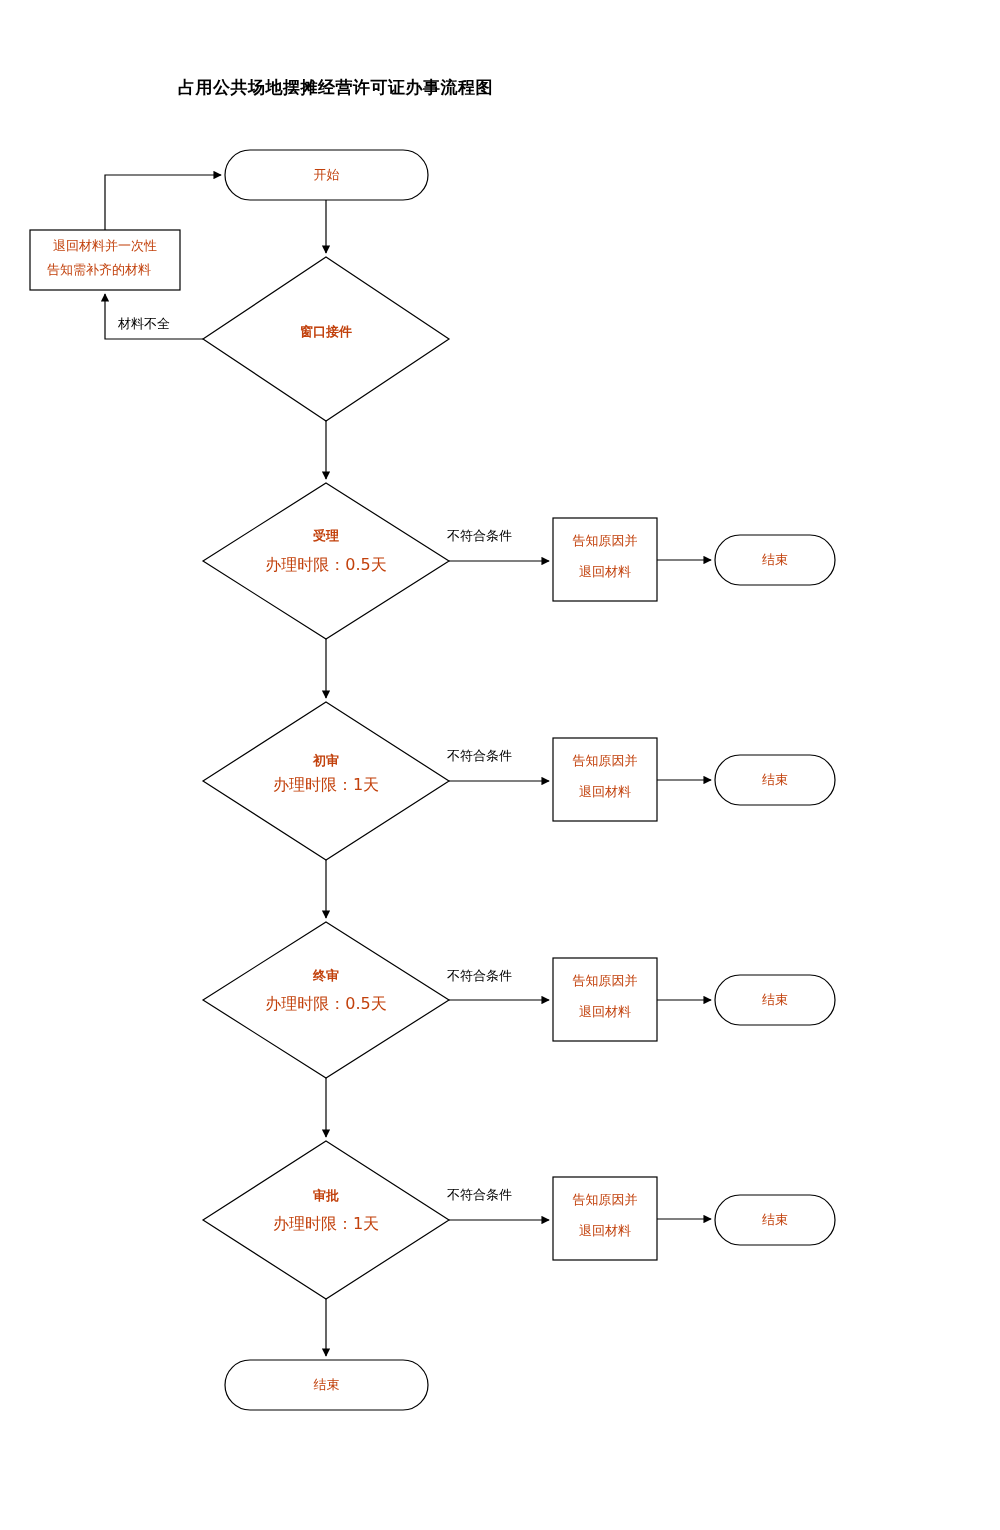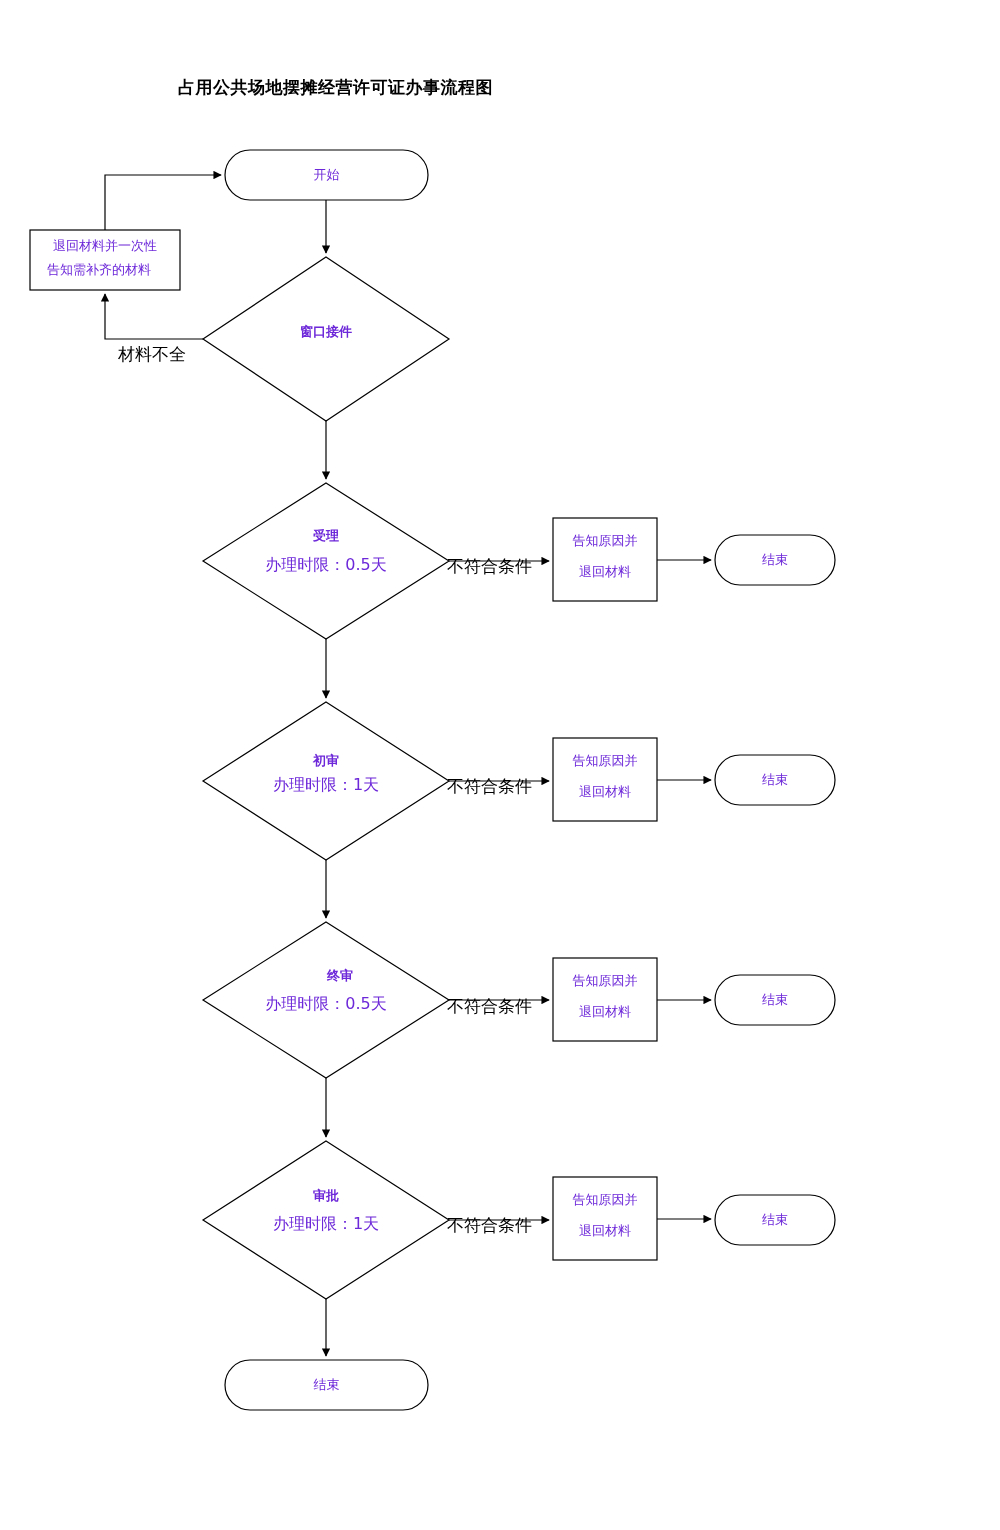--- a/index.html
+++ b/index.html
@@ -25,21 +25,21 @@
   }
   #flow-svg {
     position: absolute;
     left: 0;
     top: 0;
   }
   .node-label {
     position: absolute;
     text-align: center;
     line-height: 1.45;
-    color: #6d28d9;
+    color: #c2410c;
     pointer-events: none;
     white-space: pre;
   }
   .title {
     position: absolute;
     font-size: 17px;
     font-weight: bold;
     letter-spacing: 0.5px;
     left: 178px;
     top: 76px;
@@ -52,24 +52,23 @@
     font-weight: bold;
   }
   .lbl-decision-sub {
     font-size: 16px;
   }
   .lbl-process {
     font-size: 13px;
   }
   .edge-label {
     position: absolute;
-    font-size: 17px;
+    font-size: 13px;
     color: #000;
     white-space: nowrap;
-    margin-top: 28px;
   }
 </style>
 </head>
 <body>
 
 <div id="flow-root">
 
   <div class="title">占用公共场地摆摊经营许可证办事流程图</div>
 
   <svg id="flow-svg" width="1000" height="1530" viewBox="0 0 1000 1530">
@@ -139,21 +138,21 @@
   <div class="node-label lbl-process" style="left:30px; top:261px; width:138px;">告知需补齐的材料</div>
 
   <div class="node-label lbl-decision-title" style="left:246px; top:323px; width:160px;font-family:Liberation Serif, serif;">窗口接件</div>
 
   <div class="node-label lbl-decision-title" style="left:246px; top:528px; width:160px;font-family:Liberation Mono, monospace;">受理</div>
   <div class="node-label lbl-decision-sub" style="left:226px; top:553px; width:200px;">办理时限：0.5天</div>
 
   <div class="node-label lbl-decision-title" style="left:246px; top:752px; width:160px;">初审</div>
   <div class="node-label lbl-decision-sub" style="left:226px; top:773px; width:200px;">办理时限：1天</div>
 
-  <div class="node-label lbl-decision-title" style="left:260px; top:967px; width:160px;">终审</div>
+  <div class="node-label lbl-decision-title" style="left:246px; top:967px; width:160px;">终审</div>
   <div class="node-label lbl-decision-sub" style="left:226px; top:992px; width:200px;">办理时限：0.5天</div>
 
   <div class="node-label lbl-decision-title" style="left:246px; top:1187px; width:160px;">审批</div>
   <div class="node-label lbl-decision-sub" style="left:226px; top:1212px; width:200px;">办理时限：1天</div>
 
   <div class="node-label lbl-process" style="left:553px; top:532px; width:104px;">告知原因并</div>
   <div class="node-label lbl-process" style="left:553px; top:563px; width:104px;">退回材料</div>
 
   <div class="node-label lbl-process" style="left:553px; top:752px; width:104px;">告知原因并</div>
   <div class="node-label lbl-process" style="left:553px; top:783px; width:104px;">退回材料</div>

